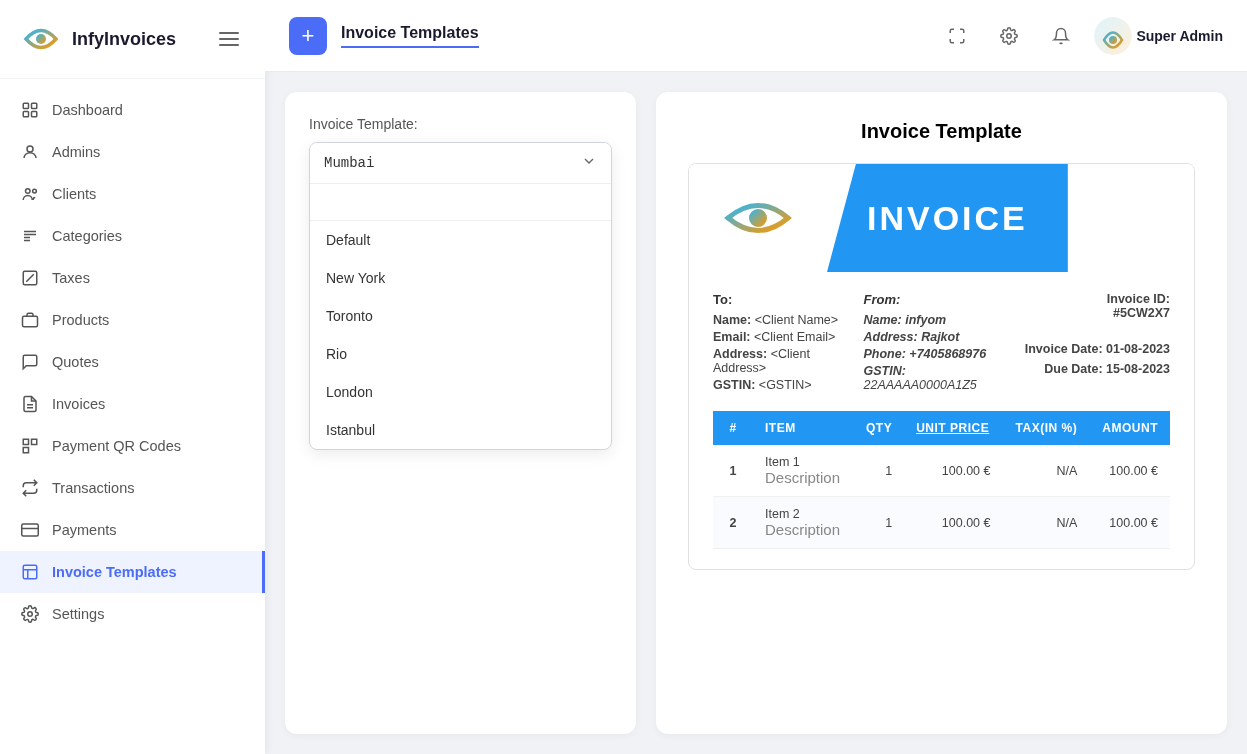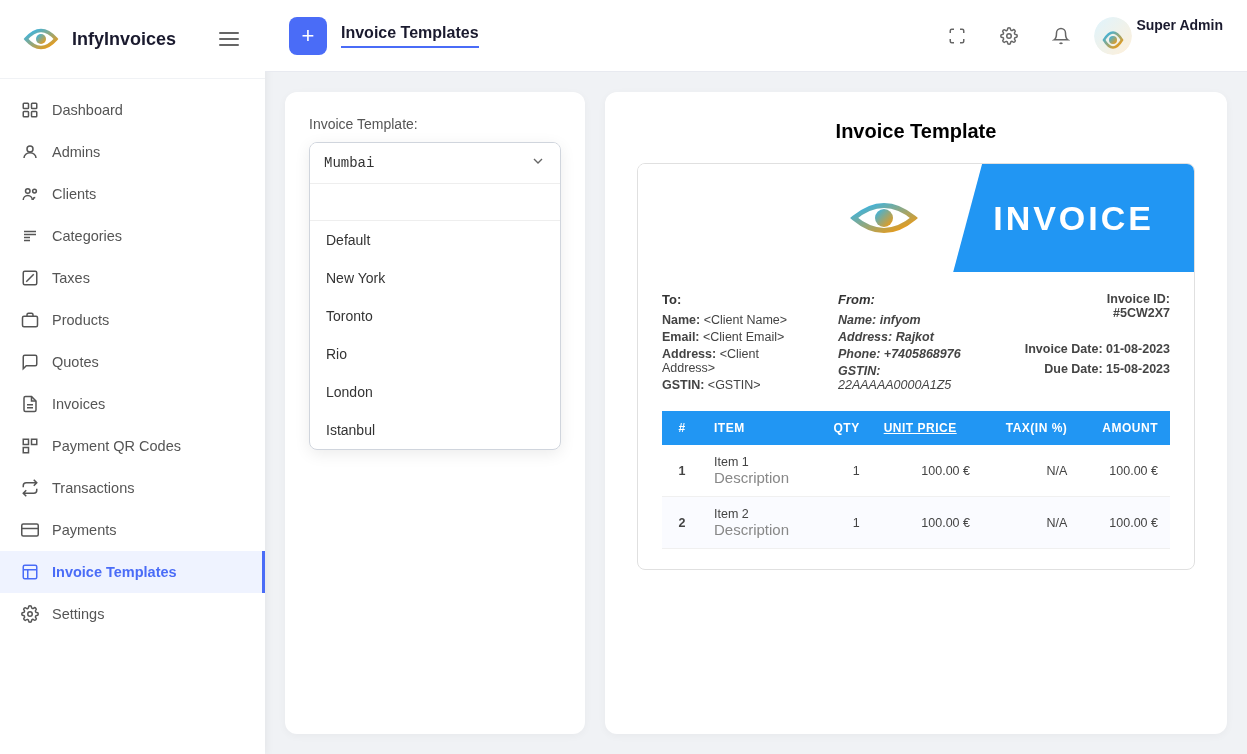--- a/index.html
+++ b/index.html
@@ -136,21 +136,21 @@
       display: flex;
       align-items: center;
       justify-content: center;
       cursor: pointer;
       color: #666;
       border-radius: 8px;
       font-size: 18px;
     }
     .topbar-user {
       display: flex;
-      align-items: flex-start;
+      align-items: center;
       gap: 4px;
       cursor: pointer;
     }
     .user-avatar {
       width: 38px;
       height: 38px;
       border-radius: 50%;
       display: flex;
       align-items: center;
       justify-content: center;
@@ -169,21 +169,21 @@
       overflow: hidden;
       padding: 20px;
       gap: 20px;
     }
 
     
     .left-panel {
       background: #fff;
       border-radius: 12px;
       padding: 24px;
-      width: 300px;
+      width: 351px;
       flex-shrink: 0;
       box-shadow: 0 2px 8px rgba(0,0,0,0.04);
     }
     .field-label {
       font-size: 14px;
       color: #555;
       margin-bottom: 10px;
       font-weight: 500;
     }
 
@@ -231,21 +231,21 @@
     }
 
     
     .invoice-card {
       border: 1px solid #e0e0e0;
       border-radius: 8px;
       overflow: hidden;
     }
     .invoice-header {
       display: flex;
-      justify-content: flex-end;
+      justify-content: flex-start;
       align-items: stretch;
       background: #fff;
     }
     .invoice-logo-area {
       padding: 24px;
       display: flex;
       align-items: center;
     }
     .invoice-title-block {
       background: #2196f3;

